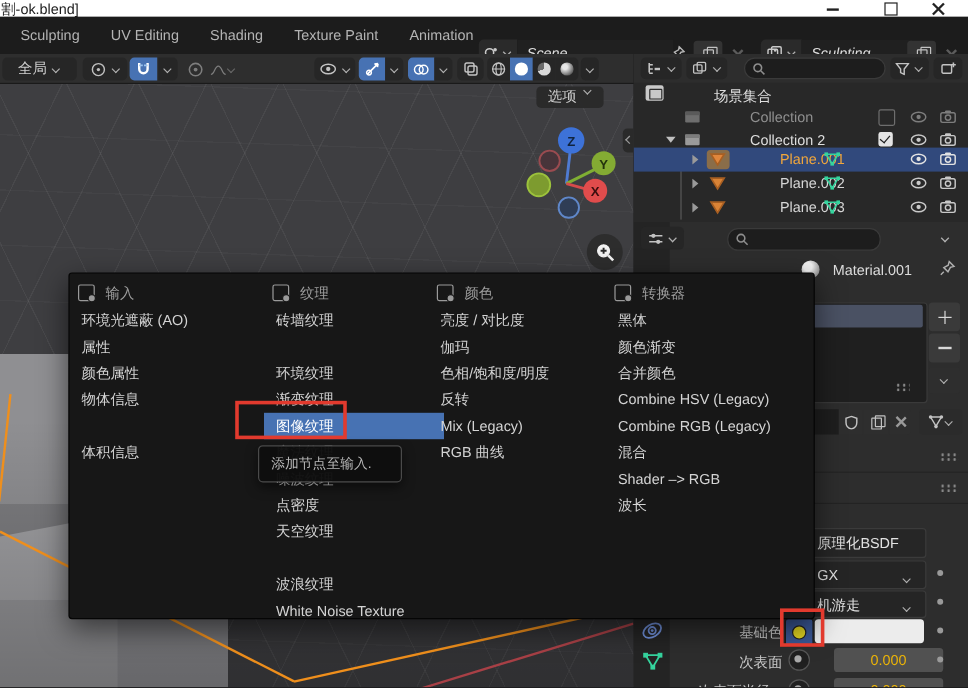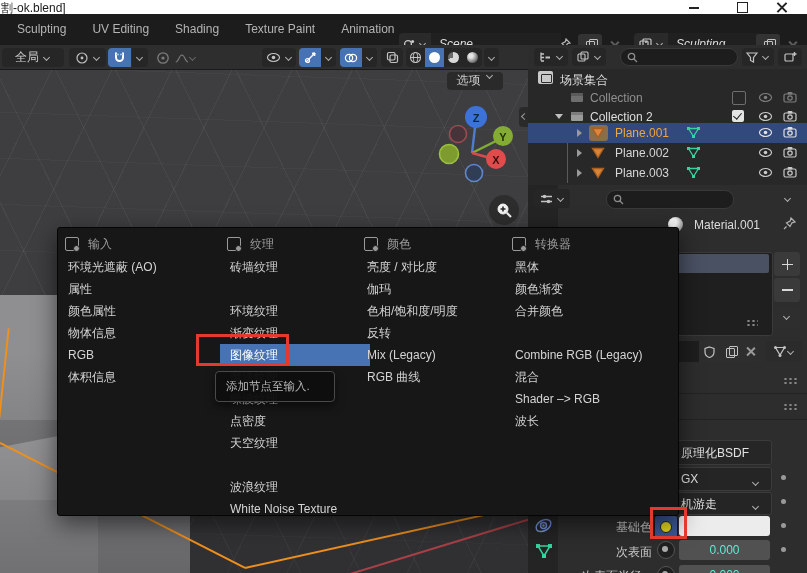--- a/index.html
+++ b/index.html
@@ -52,32 +52,32 @@
   .optbtn{position:absolute;left:447px;top:2px;width:56px;height:18px;background:rgba(40,40,40,.92);border-radius:4px;
     display:flex;align-items:flex-start;justify-content:center;gap:5px;color:#cccccc;}
   .sidetoggle{position:absolute;left:519px;top:37px;width:9px;height:20px;background:#2a2a2a;border-radius:4px 0 0 4px;}
   .sidetoggle::before{content:"";position:absolute;left:3px;top:7px;width:4px;height:4px;border-left:1.4px solid #9a9a9a;border-bottom:1.4px solid #9a9a9a;transform:rotate(45deg);}
   .zoombtn{position:absolute;left:489px;top:125px;width:30px;height:30px;border-radius:50%;background:rgba(42,42,42,.85);display:flex;align-items:center;justify-content:center;}
   
   .outliner{left:528px;top:45px;width:279px;height:140px;background:#282828;overflow:hidden;}
   .ohdr{position:absolute;left:0;top:0;width:279px;height:24px;background:#2d2d2d;}
   .searchf{position:absolute;background:#1d1d1d;border:1px solid #3a3a3a;border-radius:9px;display:flex;align-items:center;padding-left:6px;}
   .orow{position:absolute;left:0;width:279px;height:19px;display:flex;align-items:center;}
-  .olabel{white-space:nowrap;}
+  .olabel{white-space:nowrap;margin-left:35px;}
   .cbox{position:absolute;width:12px;height:12px;border-radius:2px;}
   .cbox.on{background:#e4e4e4;}
   .cbox.on::before{content:"";position:absolute;left:3px;top:1px;width:4px;height:7px;border-right:1.8px solid #1d1d1d;border-bottom:1.8px solid #1d1d1d;transform:rotate(40deg);}
   .cbox.off{border:1px solid #6e6e6e;}
   .caret-d{width:0;height:0;border-left:4px solid transparent;border-right:4px solid transparent;border-top:5px solid #c0c0c0;display:inline-block;}
   .caret-r{width:0;height:0;border-top:4px solid transparent;border-bottom:4px solid transparent;border-left:5px solid #9a9a9a;display:inline-block;}
   
   .props{left:528px;top:185px;width:279px;height:388px;background:#2d2d2d;overflow:hidden;}
   .tabstrip{position:absolute;left:0;top:0;width:30px;height:388px;background:#242424;}
   .pfield{position:absolute;background:#262626;border:1px solid #3b3b3b;border-radius:3px;color:#e2e2e2;overflow:hidden;}
-  .pslider{position:absolute;background:#515151;border-radius:3px;color:#5eead4;display:flex;align-items:center;justify-content:center;}
+  .pslider{position:absolute;background:#515151;border-radius:3px;color:#eab308;display:flex;align-items:center;justify-content:center;margin-left:16px;}
   .adot{position:absolute;width:5px;height:5px;border-radius:50%;background:#9a9a9a;}
   .grip{position:absolute;width:16px;height:7px;background:radial-gradient(circle,#878787 1px,transparent 1.3px);background-size:5px 4px;}
   .panelrow{position:absolute;left:30px;width:249px;height:25px;background:#2d2d2d;border-bottom:1px solid #232323;}
   .plabel{position:absolute;width:92px;text-align:right;color:#c9c9c9;white-space:nowrap;overflow:hidden;}
   
   .menu{left:57px;top:227px;width:620px;height:287px;background:#171717;border:1px solid #050505;border-radius:3px;box-shadow:0 8px 24px rgba(0,0,0,.55);z-index:40;}
   .mcol{position:absolute;top:0;height:287px;}
   .mhead{position:absolute;left:0;top:7px;height:18px;display:flex;align-items:center;gap:9px;padding-left:7px;color:#9e9e9e;}
   .mhico{width:12px;height:12px;border:1.3px solid #9a9a9a;border-radius:2px;position:relative;}
   .mhico::after{content:"";position:absolute;right:-2px;bottom:-2px;width:5px;height:5px;border-radius:50%;background:#9a9a9a;border:1.5px solid #171717;}
@@ -562,21 +562,20 @@
 
     <div class="mcol" style="left:0;width:146px">
       <div class="mhead">
         <span class="mhico"></span>
         <span>输入</span>
       </div>
       <div class="mi" style="top:28px">环境光遮蔽 (AO)</div>
       <div class="mi" style="top:50px">属性</div>
       <div class="mi" style="top:72px">颜色属性</div>
       <div class="mi" style="top:94px">物体信息</div>
-      <div class="mi" style="top:116px">RGB</div>
       <div class="mi" style="top:138px">体积信息</div>
     </div>
 
     <div class="mcol" style="left:162px;width:150px">
       <div class="mhead">
         <span class="mhico"></span>
         <span>纹理</span>
       </div>
       <div class="mi" style="top:28px">砖墙纹理</div>
       <div class="mi" style="top:72px">环境纹理</div>
@@ -604,20 +603,21 @@
     </div>
 
     <div class="mcol" style="left:447px;width:171px">
       <div class="mhead">
         <span class="mhico"></span>
         <span>转换器</span>
       </div>
       <div class="mi" style="top:28px">黑体</div>
       <div class="mi" style="top:50px">颜色渐变</div>
       <div class="mi" style="top:72px">合并颜色</div>
+      <div class="mi" style="top:94px">Combine HSV (Legacy)</div>
       <div class="mi" style="top:116px">Combine RGB (Legacy)</div>
       <div class="mi" style="top:138px">混合</div>
       <div class="mi" style="top:160px">Shader –&gt; RGB</div>
       <div class="mi" style="top:182px">波长</div>
     </div>
   </div>
 
   <div class="abs tooltip">
     <span>添加节点至输入.</span>
   </div>

